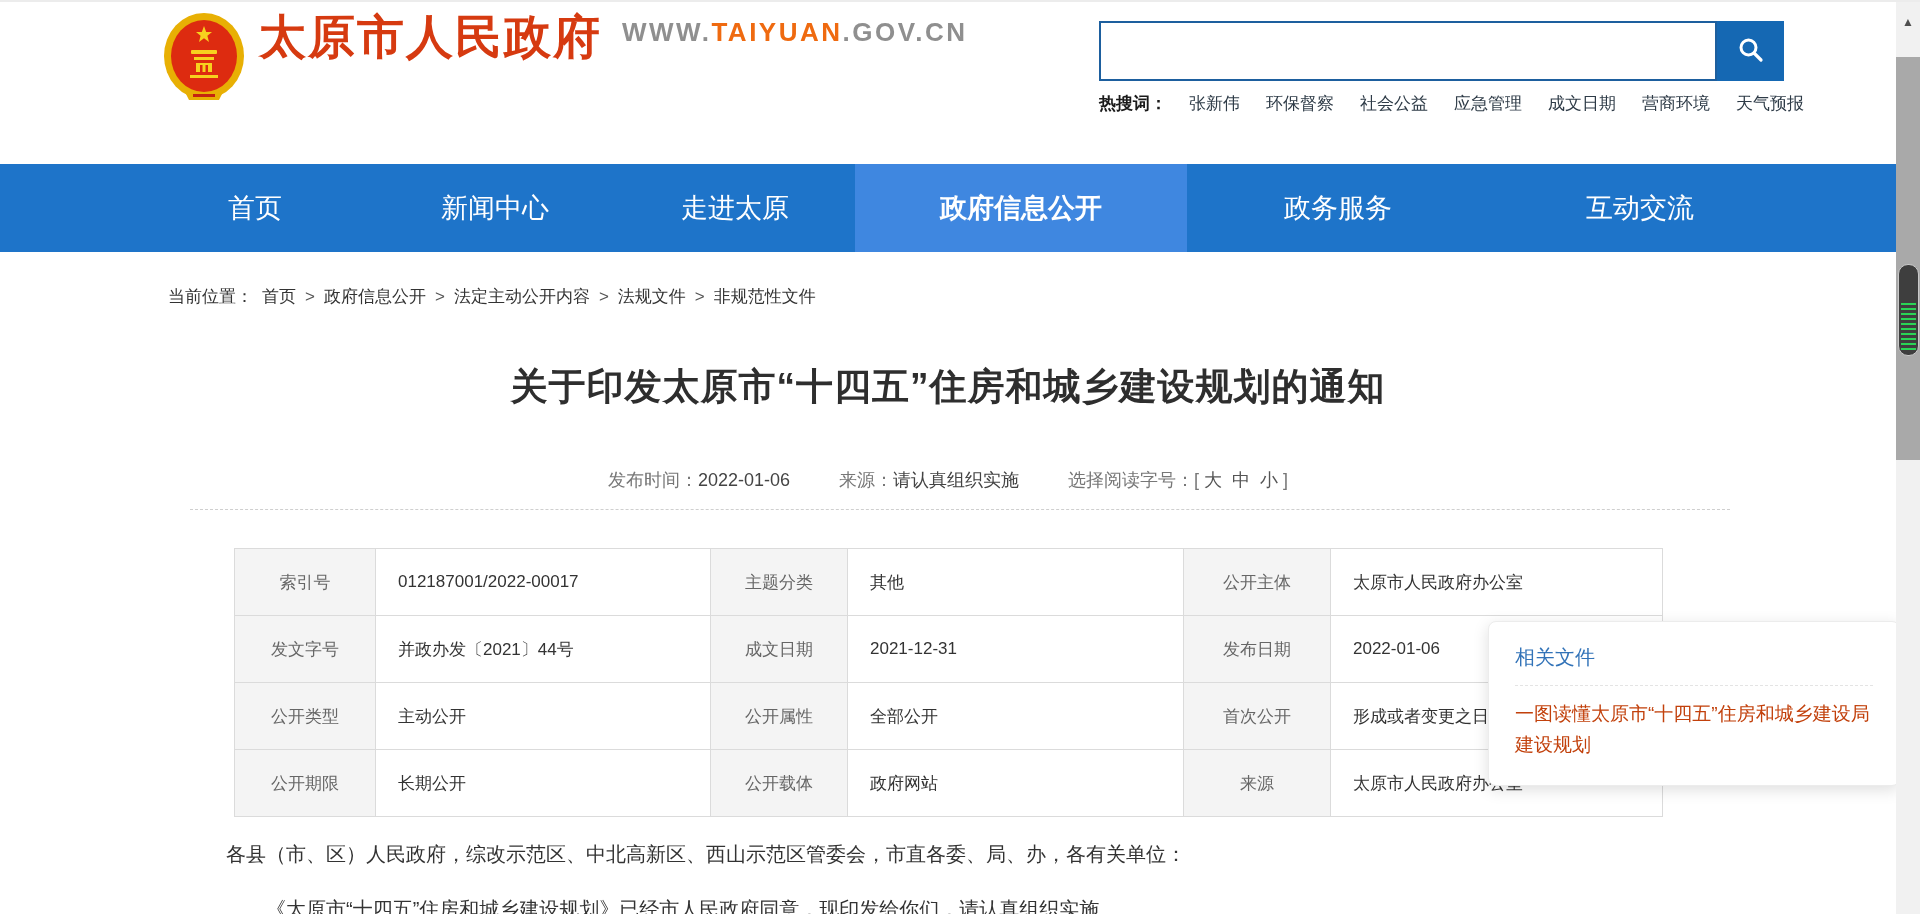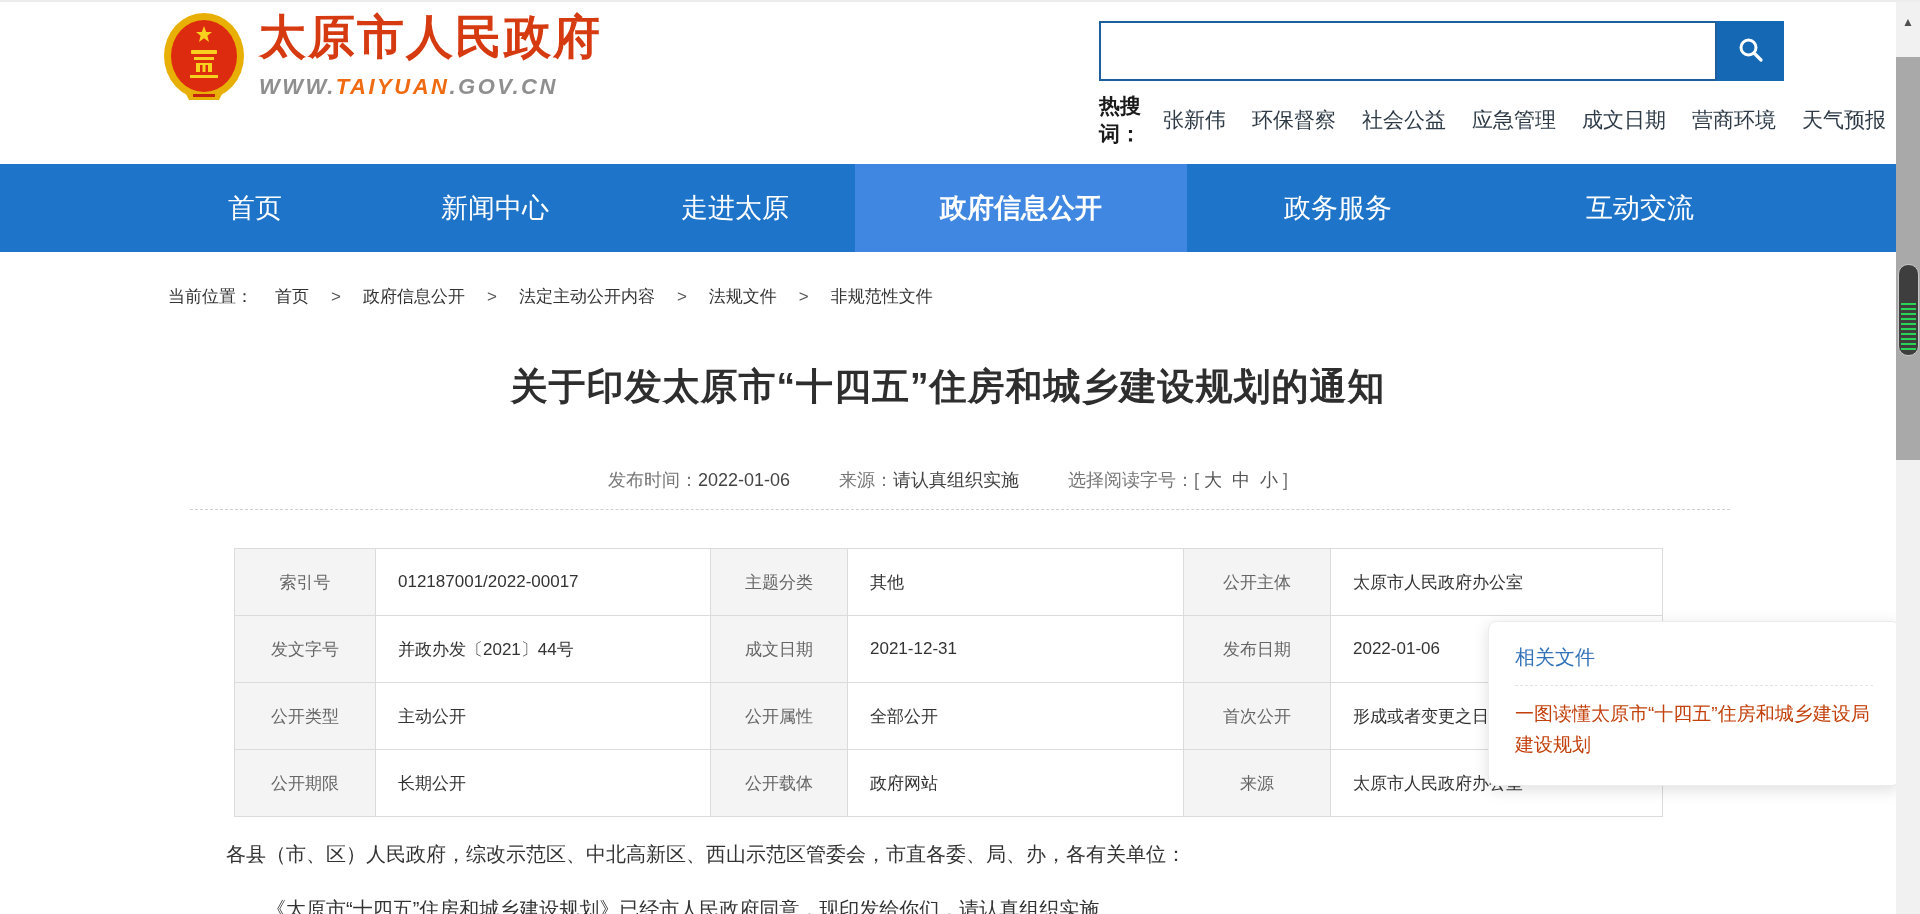--- a/index.html
+++ b/index.html
@@ -2,45 +2,45 @@
 <html><head>
 <meta charset="utf-8">
 <style>
   html,body{margin:0;padding:0;overflow:hidden;background:#fff;}
   .page{position:relative;width:1920px;height:914px;background:#fff;overflow:hidden;
         font-family:"Liberation Sans",sans-serif;border-top:2px solid #ececec;box-sizing:border-box;}
 
   
   .header{position:absolute;top:0;left:0;width:1896px;height:162px;background:#fff;}
   .logo-wrap{position:absolute;left:163px;top:10px;display:flex;align-items:flex-start;gap:14px;cursor:pointer;}
-  .site-text{display:flex;flex-direction:column;}
+  .site-text{display:flex;gap:20px;}
   .site-name{font-size:47px;font-weight:bold;color:#d63a10;line-height:1.08;letter-spacing:2px;}
-  .site-url{font-size:22px;font-weight:bold;color:#8f8f8f;letter-spacing:2.5px;margin-top:11px;font-style:italic;}
+  .site-url{font-size:26px;font-weight:bold;color:#8f8f8f;letter-spacing:2.5px;margin-top:5px;}
   .site-url .hl{color:#ef6a10;}
 
   .search-wrap{position:absolute;left:1099px;top:19px;}
   .search-bar{display:flex;}
   .search-input{width:618px;height:60px;border:2px solid #1d5f9e;box-sizing:border-box;outline:none;
                 font-size:20px;padding:0 14px;}
   .search-btn{width:67px;height:60px;background:#1568b3;border:none;display:flex;align-items:center;
               justify-content:center;cursor:pointer;}
-  .hot-row{margin-top:11px;display:flex;align-items:center;font-size:21px;color:#333;}
+  .hot-row{margin-top:11px;display:flex;align-items:center;font-size:17px;color:#333;}
   .hot-label{font-weight:bold;color:#1a1a1a;margin-right:22px;}
   .hot-link{margin-right:26px;cursor:pointer;color:#2e3b47;text-decoration:none;white-space:nowrap;}
 
   
   .nav{position:absolute;top:162px;left:0;width:1896px;height:88px;background:#1e74c9;display:flex;
        padding-left:135px;box-sizing:border-box;}
   .nav-item{width:240px;display:flex;align-items:center;justify-content:center;color:#fff;font-size:27px;
             cursor:pointer;white-space:nowrap;}
   .nav-item.mid{width:302px;}
   .nav-item.active{width:332px;background:#3f87e0;font-weight:bold;}
 
   
-  .breadcrumb{position:absolute;top:283px;left:168px;font-size:17px;color:#333;display:flex;gap:22px;align-items:center;}
+  .breadcrumb{position:absolute;top:283px;left:168px;font-size:17px;color:#333;display:flex;gap:9px;align-items:center;}
   .crumb-link{cursor:pointer;}
   .crumb-sep{color:#555;}
 
   
   .article-title{position:absolute;top:360px;left:0;width:1896px;text-align:center;font-size:37px;
                  font-weight:bold;color:#2e2e2e;letter-spacing:1px;}
   .article-meta{position:absolute;top:466px;left:0;width:1896px;text-align:center;font-size:18px;color:#777;}
   .article-meta .grp{margin:0 22px;}
   .article-meta .val{color:#444;}
   .fs-link{cursor:pointer;margin:0 5px;color:#555;}

